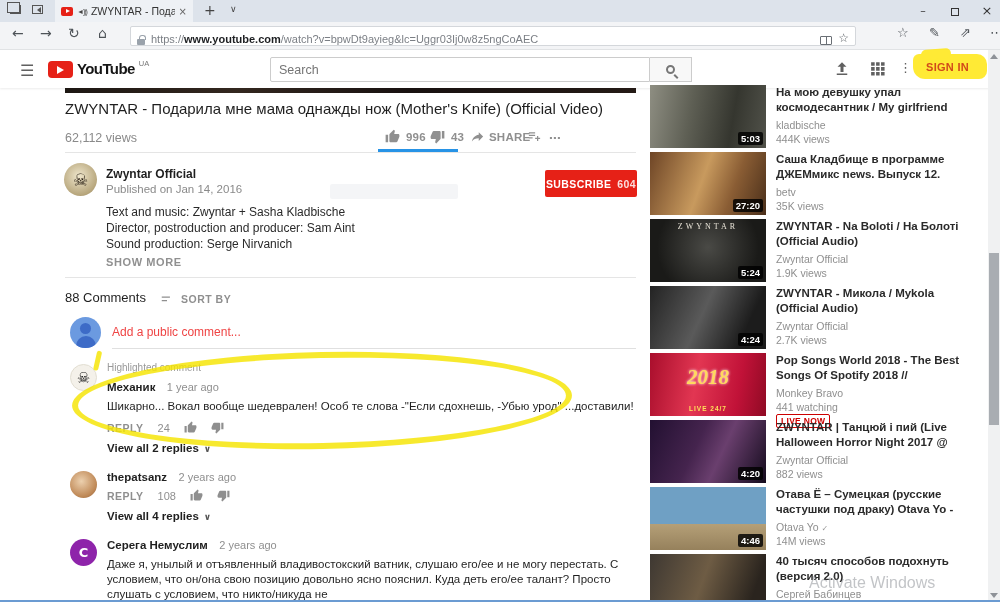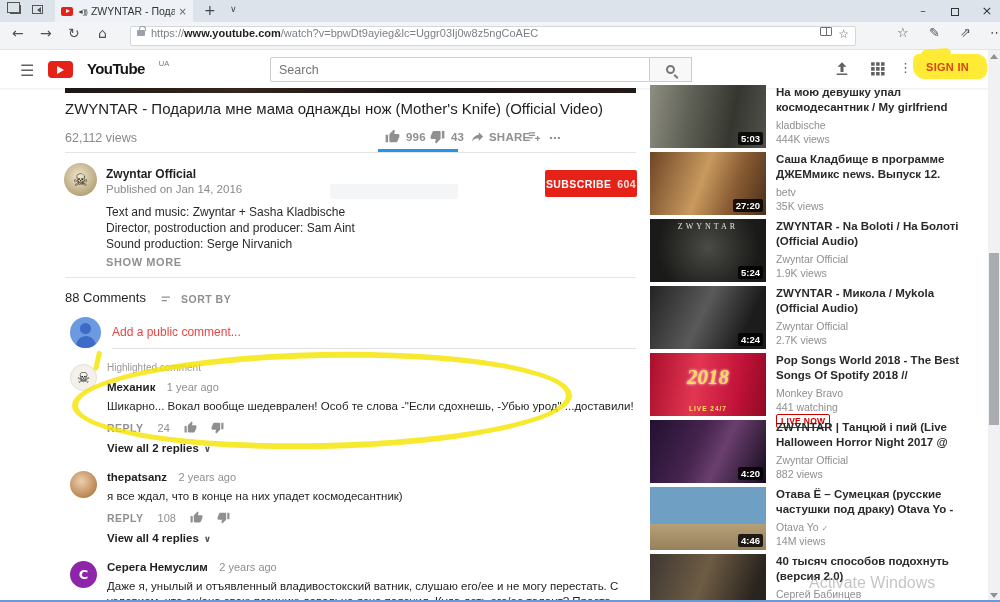--- a/index.html
+++ b/index.html
@@ -21,34 +21,34 @@
 .tab-title{overflow:hidden;max-width:86px}
 .tab-x{margin-left:auto;color:#666;font-size:10px;cursor:pointer}
 .newtab{position:absolute;left:204px;top:2px;font-size:14px;color:#444}
 .tabchev{position:absolute;left:230px;top:4px;font-size:9px;color:#444}
 .winbtn{position:absolute;top:0;width:30px;height:22px;text-align:center;line-height:22px;font-size:11px;color:#333}
 .btn-min{left:908px}.btn-max{left:940px}.btn-close{left:972px;font-size:13px}
 .btn-max i{display:inline-block;width:8px;height:8px;border:1px solid #333;vertical-align:middle}
 
 .toolbar{position:absolute;left:0;top:22px;width:1000px;height:28px;background:#f3f4f6;border-bottom:1px solid #e2e4e6}
 .nav-ic{position:absolute;top:25px;font-size:14px;color:#4e5358}
-.urlbar{position:absolute;left:130px;top:26px;width:726px;height:20px;background:#fff;border:1px solid #d4d7db;border-radius:2px;display:flex;align-items:flex-start;padding:0 6px;gap:6px}
+.urlbar{position:absolute;left:130px;top:26px;width:726px;height:20px;background:#fff;border:1px solid #d4d7db;border-radius:2px;display:flex;align-items:flex-end;padding:0 6px;gap:6px}
 .i-lock{width:8px;height:6px;background:#9aa2ab;border-radius:1px;position:relative;margin-top:3px;flex:none}
 .i-lock::before{content:"";position:absolute;left:1.5px;top:-4px;width:5px;height:4px;border:1.5px solid #9aa2ab;border-bottom:none;border-radius:3px 3px 0 0}
 .url{font-size:11px;color:#7b7f85;white-space:nowrap;overflow:hidden;flex:1}
 .url b{color:#1d1f22}
 .i-book{width:12px;height:9px;border:1px solid #6a6f75;border-radius:1px;position:relative;flex:none}
 .i-book::before{content:"";position:absolute;left:5px;top:0;width:1px;height:7px;background:#6a6f75}
 .urlstar{font-size:12px;color:#5c6166;flex:none}
 .tb-right{position:absolute;top:25px;font-size:13px;color:#4e5358}
 
 
 .ytheader{position:absolute;left:0;top:50px;width:1000px;height:38px;background:#fff;box-shadow:0 1px 2px rgba(0,0,0,.08)}
 .hamburger{position:absolute;left:20px;top:61px;font-size:16px;color:#606060}
-.logo{position:absolute;left:48px;top:60px;display:flex;align-items:flex-start;gap:14px}
+.logo{position:absolute;left:48px;top:60px;display:flex;align-items:flex-start;gap:4px}
 .yt-play{width:25px;height:17px;background:#e62117;border-radius:4px;position:relative;margin-top:1px}
 .yt-play::after{content:"";position:absolute;left:9px;top:4.5px;border:4px solid transparent;border-left:7px solid #fff}
 .logo-txt{font-size:15px;font-weight:bold;letter-spacing:-0.6px;color:#161616}
 .logo-ua{font-size:7.5px;color:#777;margin-top:-1px}
 .searchbox{position:absolute;left:270px;top:57px;width:380px;height:25px;border:1px solid #ccc;border-radius:2px 0 0 2px;background:#fff}
 .searchbox input{width:100%;height:100%;border:none;outline:none;padding:0 8px;font-size:12.5px;font-family:"Liberation Sans",sans-serif;color:#111;background:transparent}
 .searchbtn{position:absolute;left:650px;top:57px;width:42px;height:25px;background:#f8f8f8;border:1px solid #ccc;border-left:none;display:flex;align-items:center;justify-content:center}
 .i-mag{width:9px;height:9px;border:2px solid #777;border-radius:50%;position:relative}
 .i-mag::after{content:"";position:absolute;width:2px;height:5px;background:#777;transform:rotate(-45deg);left:7px;top:7px}
 .hdr-svg{position:absolute;top:60px;color:#606060}
@@ -272,21 +272,20 @@
     </div>
 
     <div class="c-item">
       <div class="c-avatar g av-baby"></div>
       <div class="c-body">
 
         <div class="c-head">
           <span class="c-author">thepatsanz</span>
           <span class="c-time">2 years ago</span>
         </div>
-        <div class="c-text">я все ждал, что в конце на них упадет космодесантник)</div>
         <div class="c-actions">
           <span class="c-reply">REPLY</span>
           <span class="c-likes">108</span>
           <svg class="ic" width="13" height="13" viewBox="0 0 24 24">
             <path d="M1 21h4V9H1v12zM23 10c0-1.1-.9-2-2-2h-6.3l1-4.6c.1-.5-.1-1-.5-1.4L14 1 7.6 7.6c-.4.4-.6.9-.6 1.4v10c0 1.1.9 2 2 2h9c.8 0 1.5-.5 1.8-1.2l3-7c.1-.2.2-.5.2-.8v-2z"></path>
           </svg>
           <svg class="ic" width="13" height="13" viewBox="0 0 24 24" style="transform:rotate(180deg)">
             <path d="M1 21h4V9H1v12zM23 10c0-1.1-.9-2-2-2h-6.3l1-4.6c.1-.5-.1-1-.5-1.4L14 1 7.6 7.6c-.4.4-.6.9-.6 1.4v10c0 1.1.9 2 2 2h9c.8 0 1.5-.5 1.8-1.2l3-7c.1-.2.2-.5.2-.8v-2z"></path>
           </svg>
         </div>

